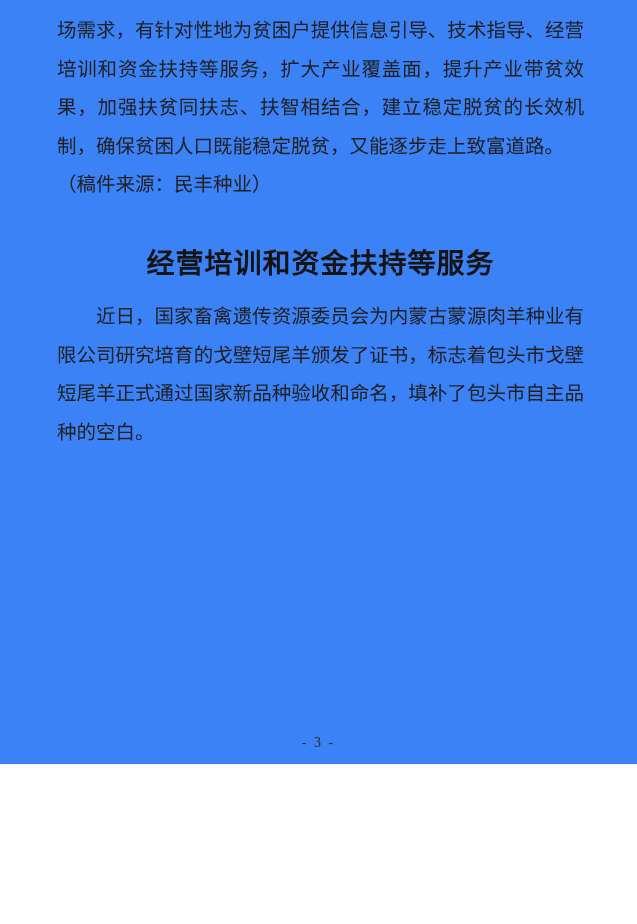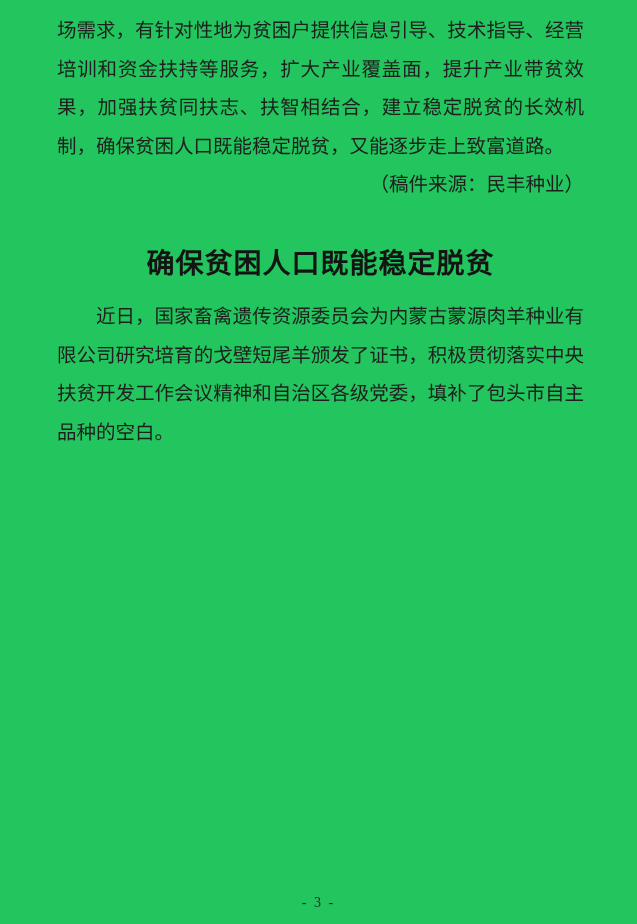--- a/index.html
+++ b/index.html
@@ -3,23 +3,23 @@
 <meta charset="utf-8">
 <style>
   html, body {
     margin: 0;
     padding: 0;
     background: #ffffff;
   }
   .page {
     position: relative;
     width: 637px;
-    height: 924px;
+    height: 764px;
     margin: 0 auto;
-    background: #22c55e;
+    background: #3b82f6;
     overflow: hidden;
     font-family: "Liberation Serif", "DejaVu Serif", serif;
     color: #1f1f1f;
     box-sizing: border-box;
   }
   .content {
     padding: 12px 53px 0 57px;
   }
   p.body-text {
     margin: 0;
@@ -30,21 +30,20 @@
     letter-spacing: 0;
     word-break: normal;
   }
   p.indent {
     text-indent: 2em;
   }
   p.attribution {
     margin: 0;
     font-size: 19.5px;
     line-height: 38.6px;
-    text-align: right;
   }
   h1.article-title {
     margin: 34px 0 9px 0;
     font-size: 28px;
     line-height: 50px;
     text-align: center;
     font-weight: bold;
     letter-spacing: 1px;
     color: #141414;
   }
@@ -64,21 +63,21 @@
 <body>
 
 <div class="page">
   <div class="content">
 
     <p class="body-text">场需求，有针对性地为贫困户提供信息引导、技术指导、经营培训和资金扶持等服务，扩大产业覆盖面，提升产业带贫效果，加强扶贫同扶志、扶智相结合，建立稳定脱贫的长效机制，确保贫困人口既能稳定脱贫，又能逐步走上致富道路。</p>
 
 
     <p class="attribution">（稿件来源：民丰种业）</p>
 
-    <h1 class="article-title">确保贫困人口既能稳定脱贫</h1>
+    <h1 class="article-title">经营培训和资金扶持等服务</h1>
 
-    <p class="body-text indent">近日，国家畜禽遗传资源委员会为内蒙古蒙源肉羊种业有限公司研究培育的戈壁短尾羊颁发了证书，积极贯彻落实中央扶贫开发工作会议精神和自治区各级党委，填补了包头市自主品种的空白。</p>
+    <p class="body-text indent">近日，国家畜禽遗传资源委员会为内蒙古蒙源肉羊种业有限公司研究培育的戈壁短尾羊颁发了证书，标志着包头市戈壁短尾羊正式通过国家新品种验收和命名，填补了包头市自主品种的空白。</p>
 
 
   </div>
 
   <div class="page-number">- 3 -</div>
 </div>
 
 </body></html>

